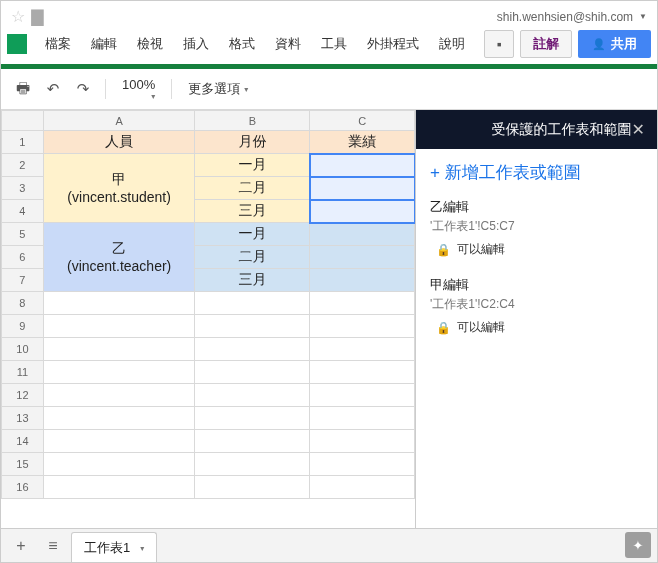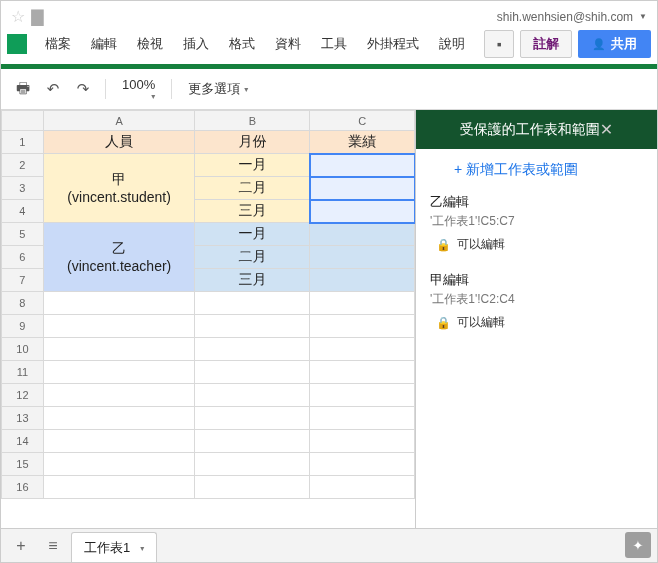--- a/index.html
+++ b/index.html
@@ -49,24 +49,24 @@
 .hdr-yellow { background: #fce5cd !important; font-size: 16px; }
 .yel { background: #fff2cc !important; font-size: 15px; }
 .blu-hdr { background: #c9daf8 !important; font-size: 16px; }
 .blu { background: #cfe2f3 !important; font-size: 15px; }
 .sel { outline: 2px solid #4285f4; outline-offset: -1px; background: #e8f0fe !important; }
 .sel-top { border-top: 2px solid #4285f4 !important; }
 .sel-bot { border-bottom: 2px solid #4285f4 !important; }
 
 
 .side-panel { width: 242px; background: #fff; border-left: 1px solid #ccc; display: flex; flex-direction: column; }
-.panel-header { background: #14532d; color: #fff; padding: 10px 12px; font-size: 14px; display: flex; align-items: center; justify-content: center; }
+.panel-header { background: #0f172a; color: #fff; padding: 10px 12px; font-size: 14px; display: flex; align-items: center; justify-content: flex-end; }
 .close-x { cursor: pointer; font-size: 16px; color: #ccc; }
 .panel-body { padding: 12px 14px; font-size: 13px; }
-.add-link { color: #1a73e8; cursor: pointer; font-size: 14px; margin-bottom: 14px; display: block; margin-left: 24px; }
+.add-link { color: #1a73e8; cursor: pointer; font-size: 17px; margin-bottom: 14px; display: block; }
 .range-block { margin-bottom: 18px; }
 .range-name { font-size: 13px; margin-bottom: 2px; }
 .range-ref { color: #777; font-size: 12px; margin-bottom: 6px; }
 .range-perm { display: flex; align-items: center; gap: 6px; font-size: 12px; color: #333; padding-left: 6px; }
 .lock-icon { font-size: 12px; }
 
 
 .footer { display: flex; align-items: center; border-top: 1px solid #ccc; background: #f3f3f3; height: 34px; padding: 0 6px; gap: 4px; position: relative; }
 .foot-btn { width: 28px; height: 24px; display: flex; align-items: center; justify-content: center; cursor: pointer; color: #666; font-size: 16px; }
 .sheet-tab { background: #fff; border: 1px solid #ccc; border-bottom: none; padding: 6px 12px 5px; margin-top: 3px; cursor: pointer; display: flex; align-items: center; gap: 6px; font-size: 13px; border-top-left-radius: 3px; border-top-right-radius: 3px; }

